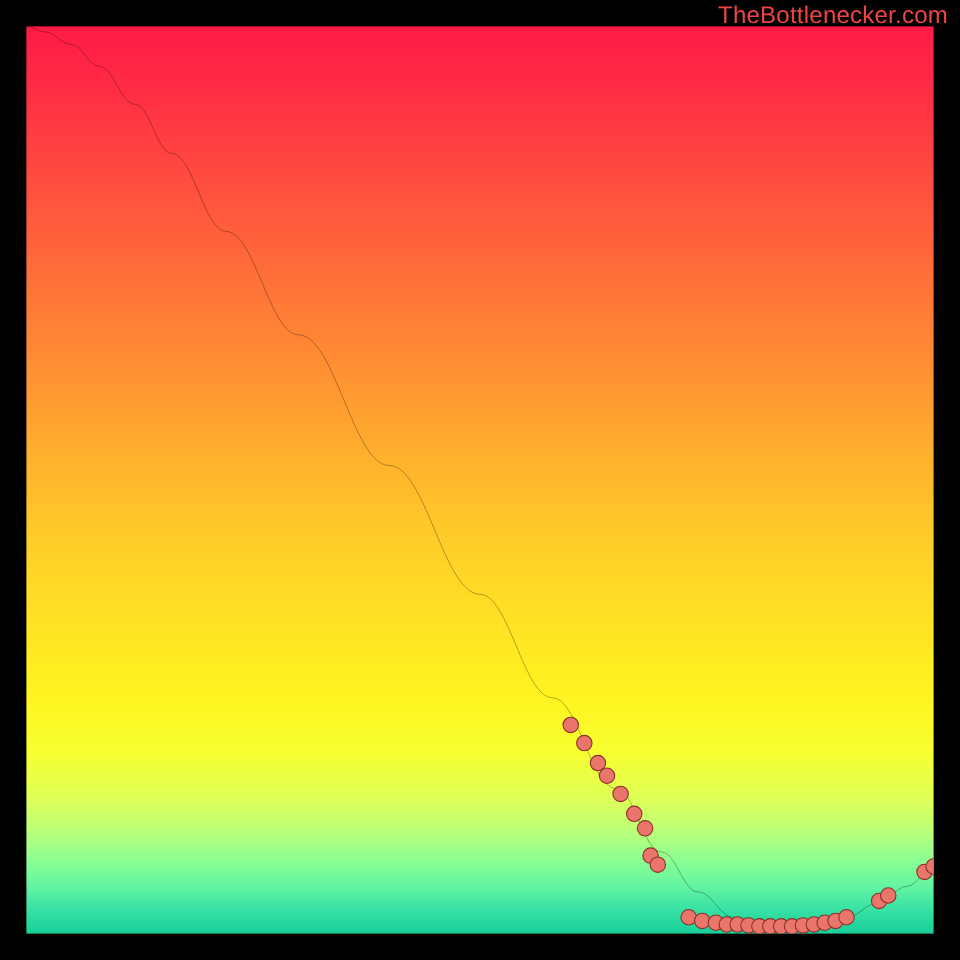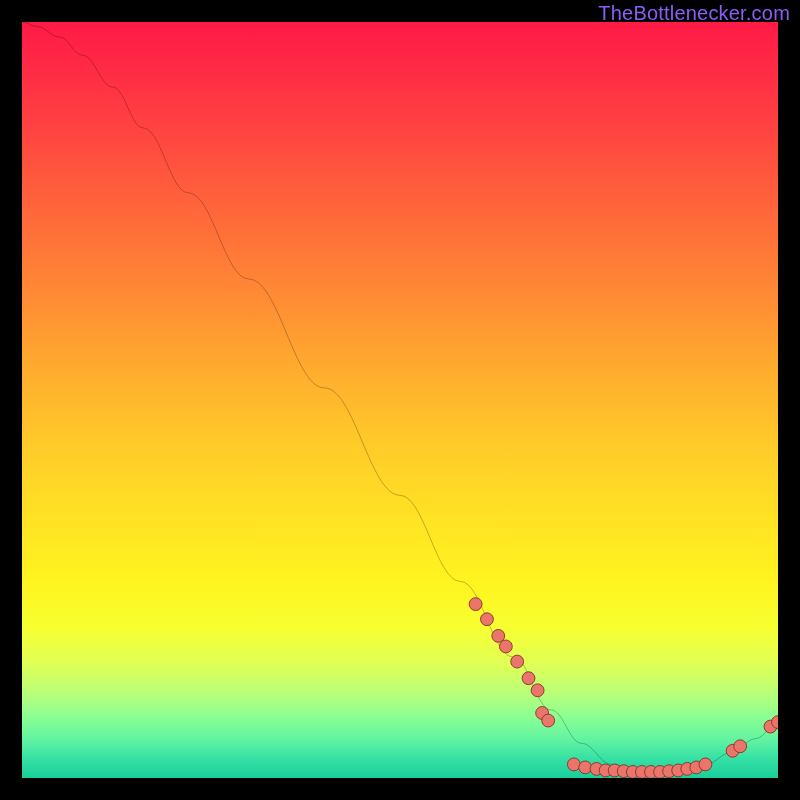--- a/index.html
+++ b/index.html
@@ -51,21 +51,21 @@
     inset: 0;
     width: 100%;
     height: 100%;
   }
   .credit {
     position: absolute;
     top: 2px;
     right: 10px;
     font-family: Arial, Helvetica, sans-serif;
     font-size: 20px;
-    color: #8b5cf6;
+    color: #ef4444;
     letter-spacing: 0.2px;
     user-select: none;
   }
 </style>
 </head>
 <body>
 
 <div class="stage">
   <div class="credit">TheBottlenecker.com</div>
   <div class="plot">

